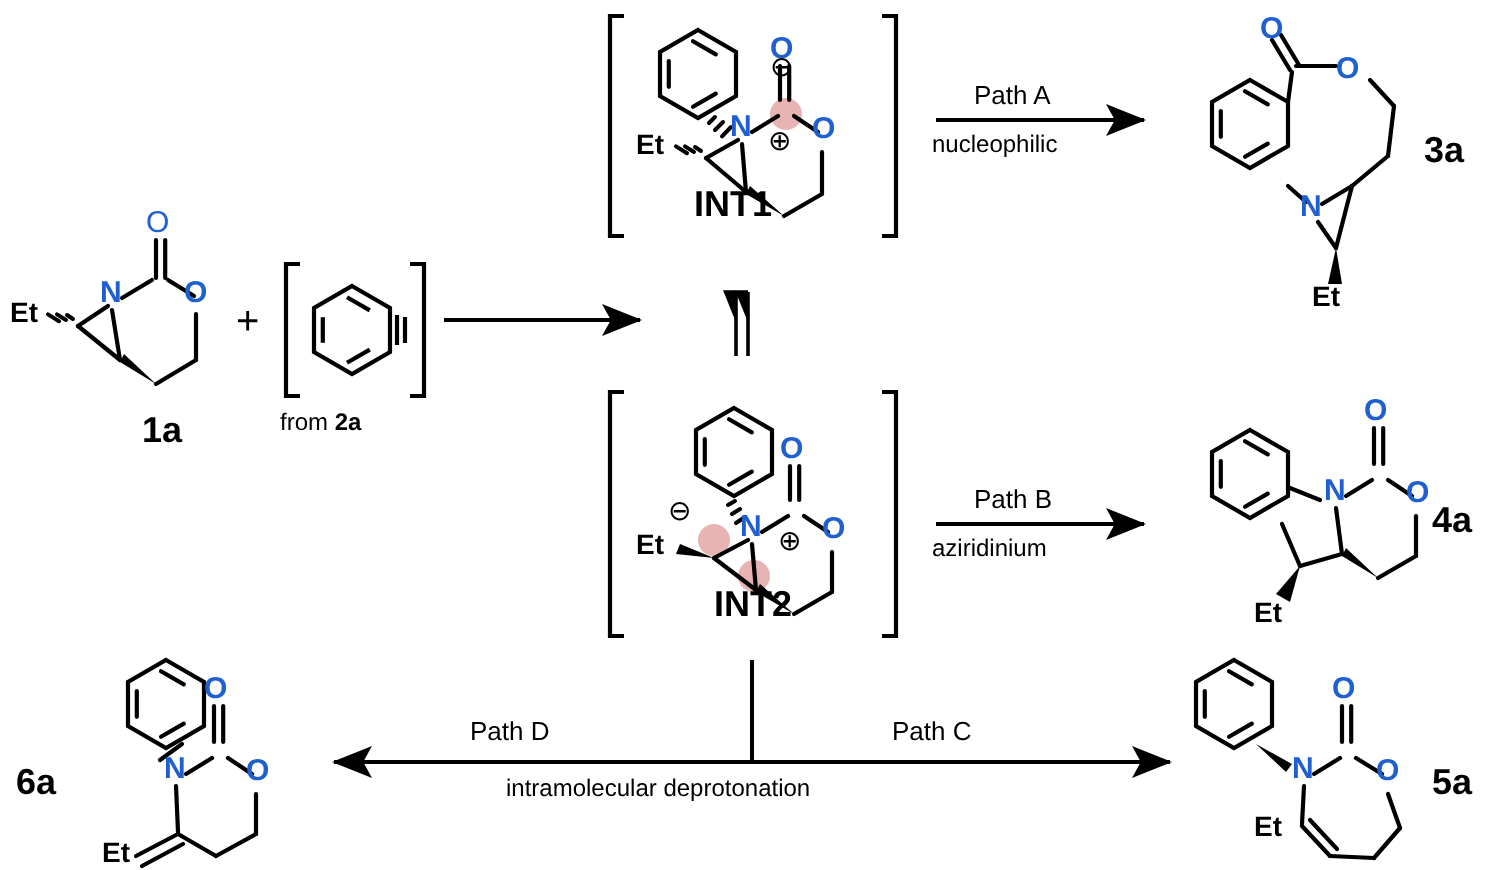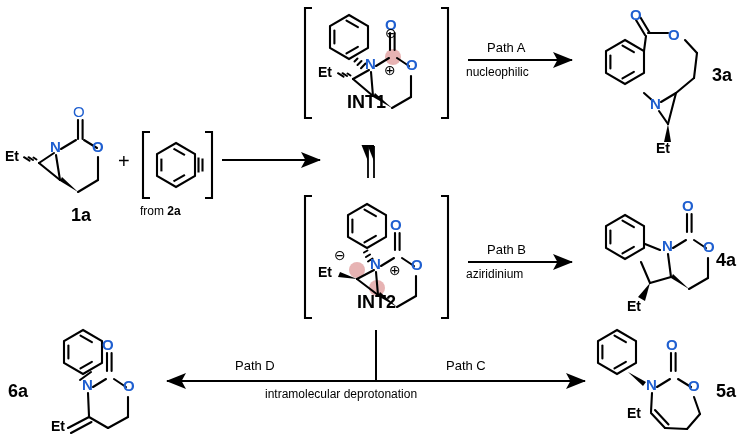--- a/index.html
+++ b/index.html
@@ -312,21 +312,21 @@
     <div>nucleophilic</div>
   </div>
 
   <div class="lbl path-label" style="left:487px;top:243px;">Path B</div>
   <div class="lbl cond" style="left:466px;top:268px;width:110px;">
     <div>aziridinium</div>
   </div>
 
   <div class="lbl path-label" style="left:235px;top:359px;">Path D</div>
   <div class="lbl path-label" style="left:430px;top:359px;margin-left:16px;">Path C</div>
-  <div class="lbl small" style="left:265px;top:388px;">intramolecular deprotonation</div>
+  <div class="lbl small" style="left:253px;top:388px;">intramolecular deprotonation</div>
 
   <div class="lbl" style="left:630px;top:6px;font-size:15px;font-weight:bold;color:#1f5fd0;">O</div>
   <div class="lbl" style="left:668px;top:26px;font-size:15px;font-weight:bold;color:#1f5fd0;">O</div>
   <div class="lbl" style="left:650px;top:95px;font-size:15px;font-weight:bold;color:#1f5fd0;">N</div>
   <div class="lbl" style="left:656px;top:140px;font-size:14px;font-weight:bold;">Et</div>
   <div class="lbl cmpd" style="left:712px;top:65px;">3a</div>
 
   <div class="lbl" style="left:682px;top:197px;font-size:15px;font-weight:bold;color:#1f5fd0;">O</div>
   <div class="lbl" style="left:662px;top:237px;font-size:15px;font-weight:bold;color:#1f5fd0;">N</div>
   <div class="lbl" style="left:703px;top:238px;font-size:15px;font-weight:bold;color:#1f5fd0;">O</div>

